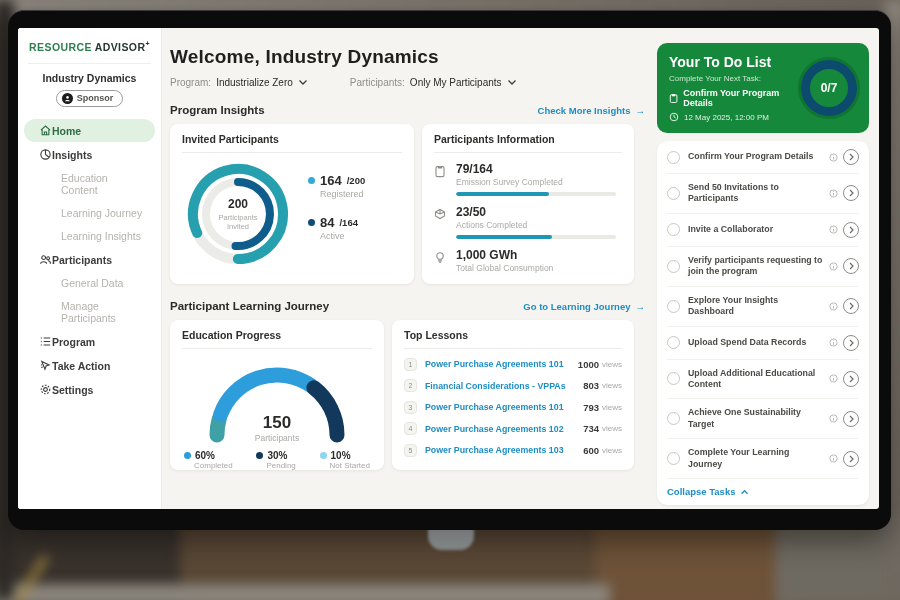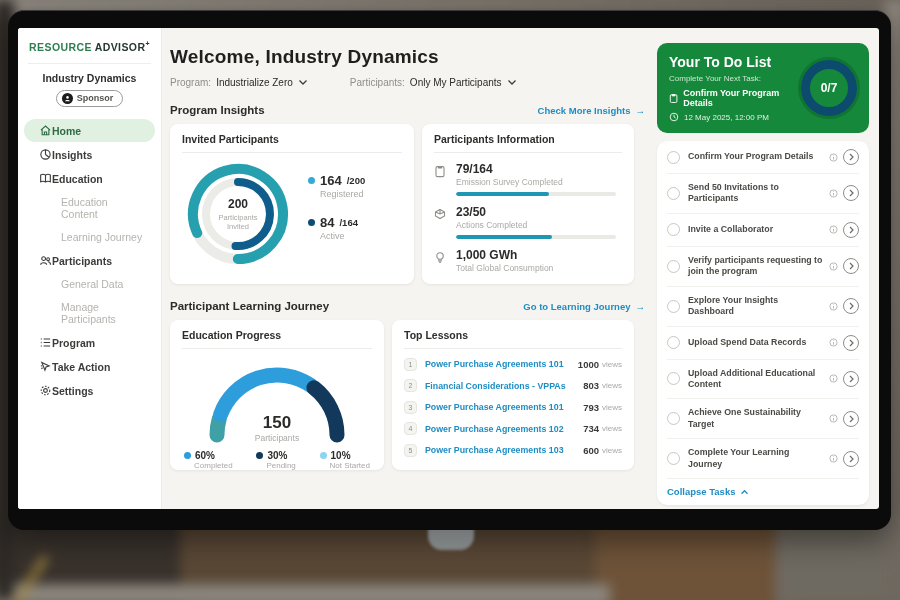--- a/index.html
+++ b/index.html
@@ -170,31 +170,28 @@
             </svg>
           <span>Home</span>
         </div>
         <div class="nav-item">
           <svg class="ic" width="13" height="13" viewBox="0 0 14 14" fill="none" stroke="#3c3c3a" stroke-width="1.2">
               <circle cx="7" cy="7" r="5"></circle>
               <path d="M7 7 V2 M7 7 L10.8 10"></path>
             </svg>
           <span>Insights</span>
         </div>
-        <div class="nav-item">
-          <svg class="ic" width="13" height="13" viewBox="0 0 14 14" fill="none" stroke="#3c3c3a" stroke-width="1.2">
-              <path d="M1.8 3.2 C3.6 2.2 5.6 2.4 7 3.4 C8.4 2.4 10.4 2.2 12.2 3.2 V10.6 C10.4 9.8 8.4 9.9 7 10.9 C5.6 9.9 3.6 9.8 1.8 10.6 Z M7 3.4 V10.9"></path>
-            </svg>
-          <span>Education</span>
-        </div>
         <div class="nav-item sub">
             <span>Education Content</span>
           </div>
         <div class="nav-item sub">
             <span>Learning Journey</span>
+          </div>
+        <div class="nav-item sub">
+            <span>Learning Insights</span>
           </div>
         <div class="nav-item">
           <svg class="ic" width="13" height="13" viewBox="0 0 14 14" fill="none" stroke="#3c3c3a" stroke-width="1.2">
               <circle cx="5" cy="5" r="2"></circle>
               <path d="M1.8 11.5 C1.8 8.7 8.2 8.7 8.2 11.5"></path>
               <circle cx="9.8" cy="5.6" r="1.5"></circle>
               <path d="M9.5 8.3 C11.5 8.3 12.4 9.5 12.4 11.5"></path>
             </svg>
           <span>Participants</span>
         </div>

